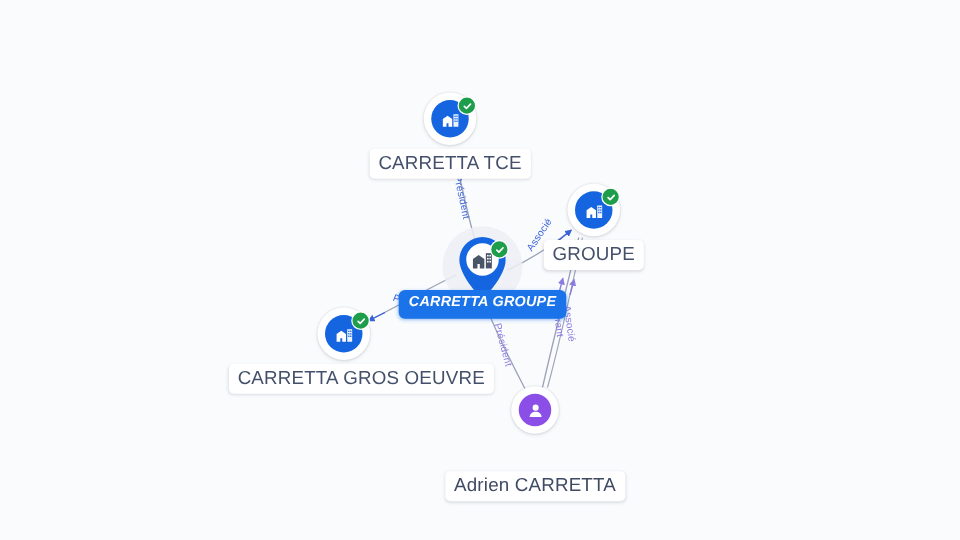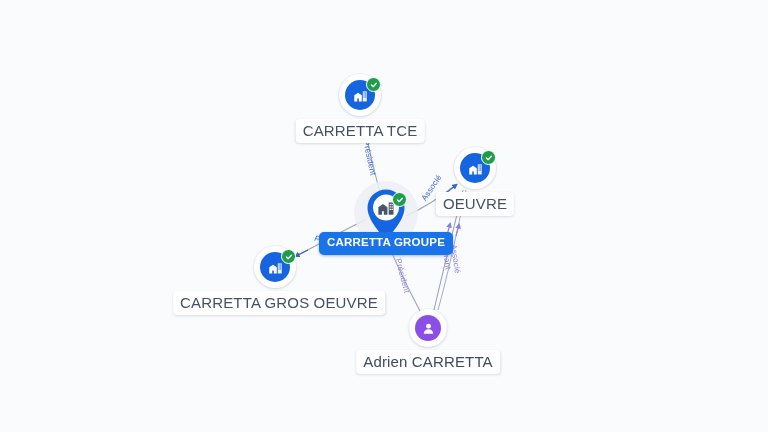--- a/index.html
+++ b/index.html
@@ -63,20 +63,21 @@
     color:#ffffff;
     font-weight:bold;
     font-size:11.5px;
     letter-spacing:.2px;
     box-shadow:0 1px 3px rgba(26,115,232,.45);
     border-radius:5px;
     padding:5px 8px 6px 8px;
   }
   .node-label.person{
     color:#3f4a63;
+    margin-top:27px;
   }
 
   
   .edge-label{
     position:absolute;
     font-size:8px;
     letter-spacing:.2px;
     white-space:nowrap;
     transform-origin:50% 50%;
     line-height:1;
@@ -164,21 +165,21 @@
         <rect x="18.5" y="10.6" width="1.5" height="1.5" fill="#1565e0"></rect>
         <rect x="16.3" y="13.4" width="1.5" height="1.5" fill="#1565e0"></rect>
         <rect x="18.5" y="13.4" width="1.5" height="1.5" fill="#1565e0"></rect>
       </svg>
     </div>
     <div class="badge" style="left:6px;top:-18px;width:13px;height:13px;">
       <svg width="8" height="8" viewBox="0 0 12 12" aria-hidden="true">
         <path d="M2.2 6.1 L4.7 8.5 L9.6 3.4" fill="none" stroke="#ffffff" stroke-width="2" stroke-linecap="round" stroke-linejoin="round"></path>
       </svg>
     </div>
-    <div class="node-label" style="left:0px;top:24px;">OEUVRE</div>
+    <div class="node-label" style="left:0px;top:24px;">GROUPE</div>
   </div>
 
   <div class="node" style="left:386px;top:213px;">
     <div class="node-selected-halo" style="left:-32px;top:-32px;width:64px;height:64px;"></div>
     <div class="pin-wrap" style="left:-22px;top:-26px;">
       <svg width="44" height="56" viewBox="0 0 44 56" aria-hidden="true">
         <path d="M22 2.5c-10.2 0-18.5 8.2-18.5 18.4 0 12.2 14.9 27.5 17.3 30.8a1.5 1.5 0 0 0 2.4 0C25.6 48.4 40.5 33.1 40.5 20.9 40.5 10.7 32.2 2.5 22 2.5z" fill="#1565e0"></path>
         <circle cx="22" cy="20.6" r="13" fill="#ffffff"></circle>
         <g transform="translate(11.6,10.2) scale(0.86)">
           <path fill="#4a5568" d="M3.2 20.4V11.6l5.3-3.6 5.3 3.6v8.8H9.6v-4.1H7.4v4.1H3.2z"></path>
@@ -190,21 +191,21 @@
           <rect x="16.3" y="13.4" width="1.5" height="1.5" fill="#ffffff"></rect>
           <rect x="18.5" y="13.4" width="1.5" height="1.5" fill="#ffffff"></rect>
         </g>
       </svg>
     </div>
     <div class="badge" style="left:6px;top:-21px;width:13px;height:13px;">
       <svg width="8" height="8" viewBox="0 0 12 12" aria-hidden="true">
         <path d="M2.2 6.1 L4.7 8.5 L9.6 3.4" fill="none" stroke="#ffffff" stroke-width="2" stroke-linecap="round" stroke-linejoin="round"></path>
       </svg>
     </div>
-    <div class="node-label selected" style="left:0px;top:19px;">CARRETTA GROUPE</div>
+    <div class="node-label selected" style="left:0px;top:19px;font-style:italic;">CARRETTA GROUPE</div>
   </div>
 
   <div class="node" style="left:275px;top:267px;">
     <div class="node-halo" style="left:-21px;top:-21px;width:42px;height:42px;"></div>
     <div class="icon-circle co-circle" style="left:-15px;top:-15px;width:30px;height:30px;">
       <svg class="bld" width="17" height="17" viewBox="0 0 24 24" aria-hidden="true">
         <path fill="#ffffff" d="M3.2 20.4V11.6l5.3-3.6 5.3 3.6v8.8H9.6v-4.1H7.4v4.1H3.2z"></path>
         <path fill="#ffffff" d="M15.2 20.4V6.2h5.6v14.2h-5.6z" opacity=".92"></path>
         <rect x="16.3" y="7.8" width="1.5" height="1.5" fill="#1565e0"></rect>
         <rect x="18.5" y="7.8" width="1.5" height="1.5" fill="#1565e0"></rect>
@@ -212,21 +213,21 @@
         <rect x="18.5" y="10.6" width="1.5" height="1.5" fill="#1565e0"></rect>
         <rect x="16.3" y="13.4" width="1.5" height="1.5" fill="#1565e0"></rect>
         <rect x="18.5" y="13.4" width="1.5" height="1.5" fill="#1565e0"></rect>
       </svg>
     </div>
     <div class="badge" style="left:6px;top:-18px;width:13px;height:13px;">
       <svg width="8" height="8" viewBox="0 0 12 12" aria-hidden="true">
         <path d="M2.2 6.1 L4.7 8.5 L9.6 3.4" fill="none" stroke="#ffffff" stroke-width="2" stroke-linecap="round" stroke-linejoin="round"></path>
       </svg>
     </div>
-    <div class="node-label" style="left:4px;top:24px;">CARRETTA GROS OEUVRE</div>
+    <div class="node-label" style="left:14px;top:24px;">CARRETTA GROS OEUVRE</div>
   </div>
 
   <div class="node" style="left:428px;top:328px;">
     <div class="node-halo" style="left:-19px;top:-19px;width:38px;height:38px;"></div>
     <div class="icon-circle person-circle" style="left:-13px;top:-13px;width:26px;height:26px;">
       <svg width="15" height="15" viewBox="0 0 24 24" aria-hidden="true">
         <circle cx="12" cy="8.2" r="3.9" fill="#ffffff"></circle>
         <path d="M4.4 20.2c0-4.3 3.4-6.9 7.6-6.9s7.6 2.6 7.6 6.9z" fill="#ffffff"></path>
       </svg>
     </div>

